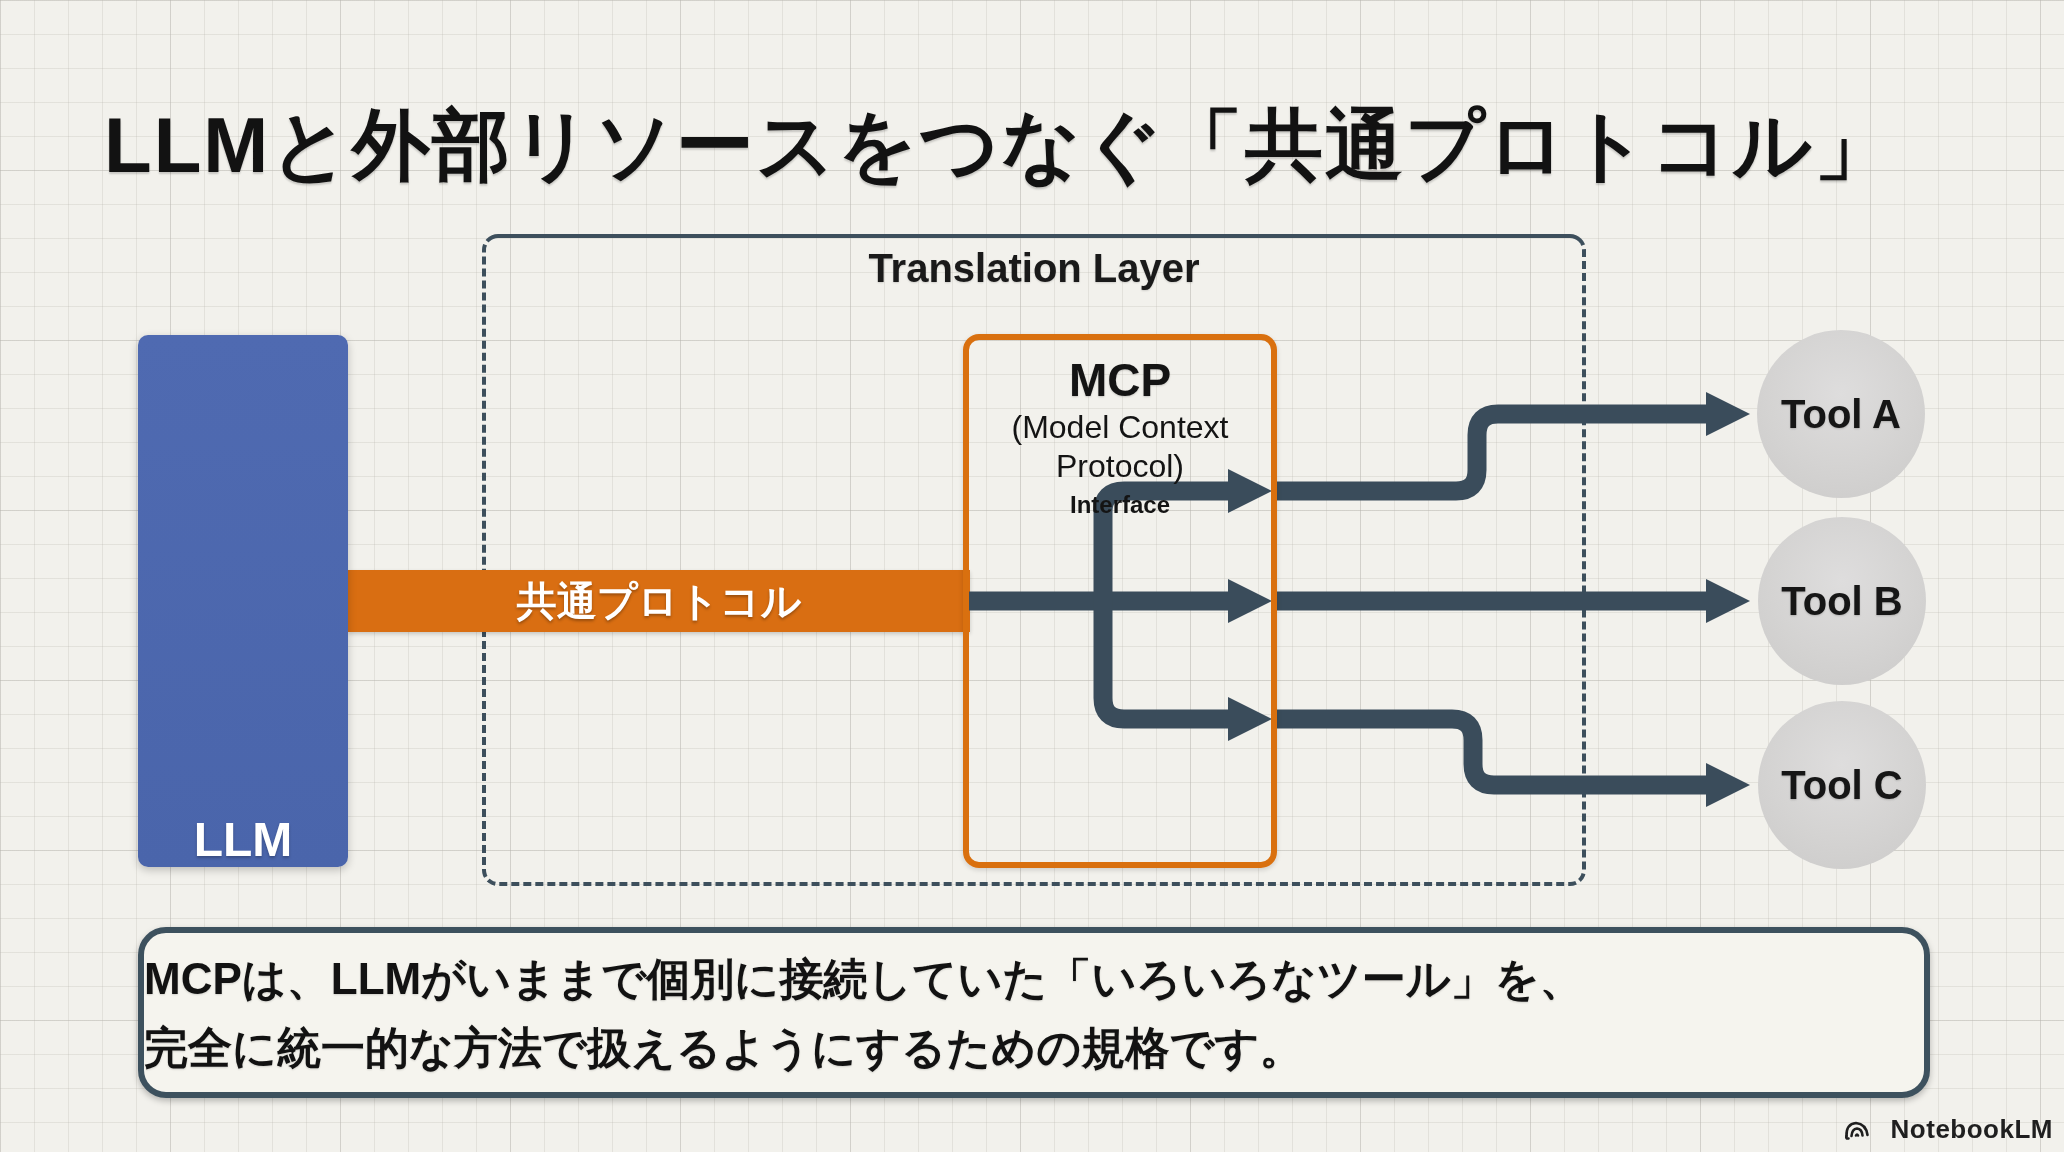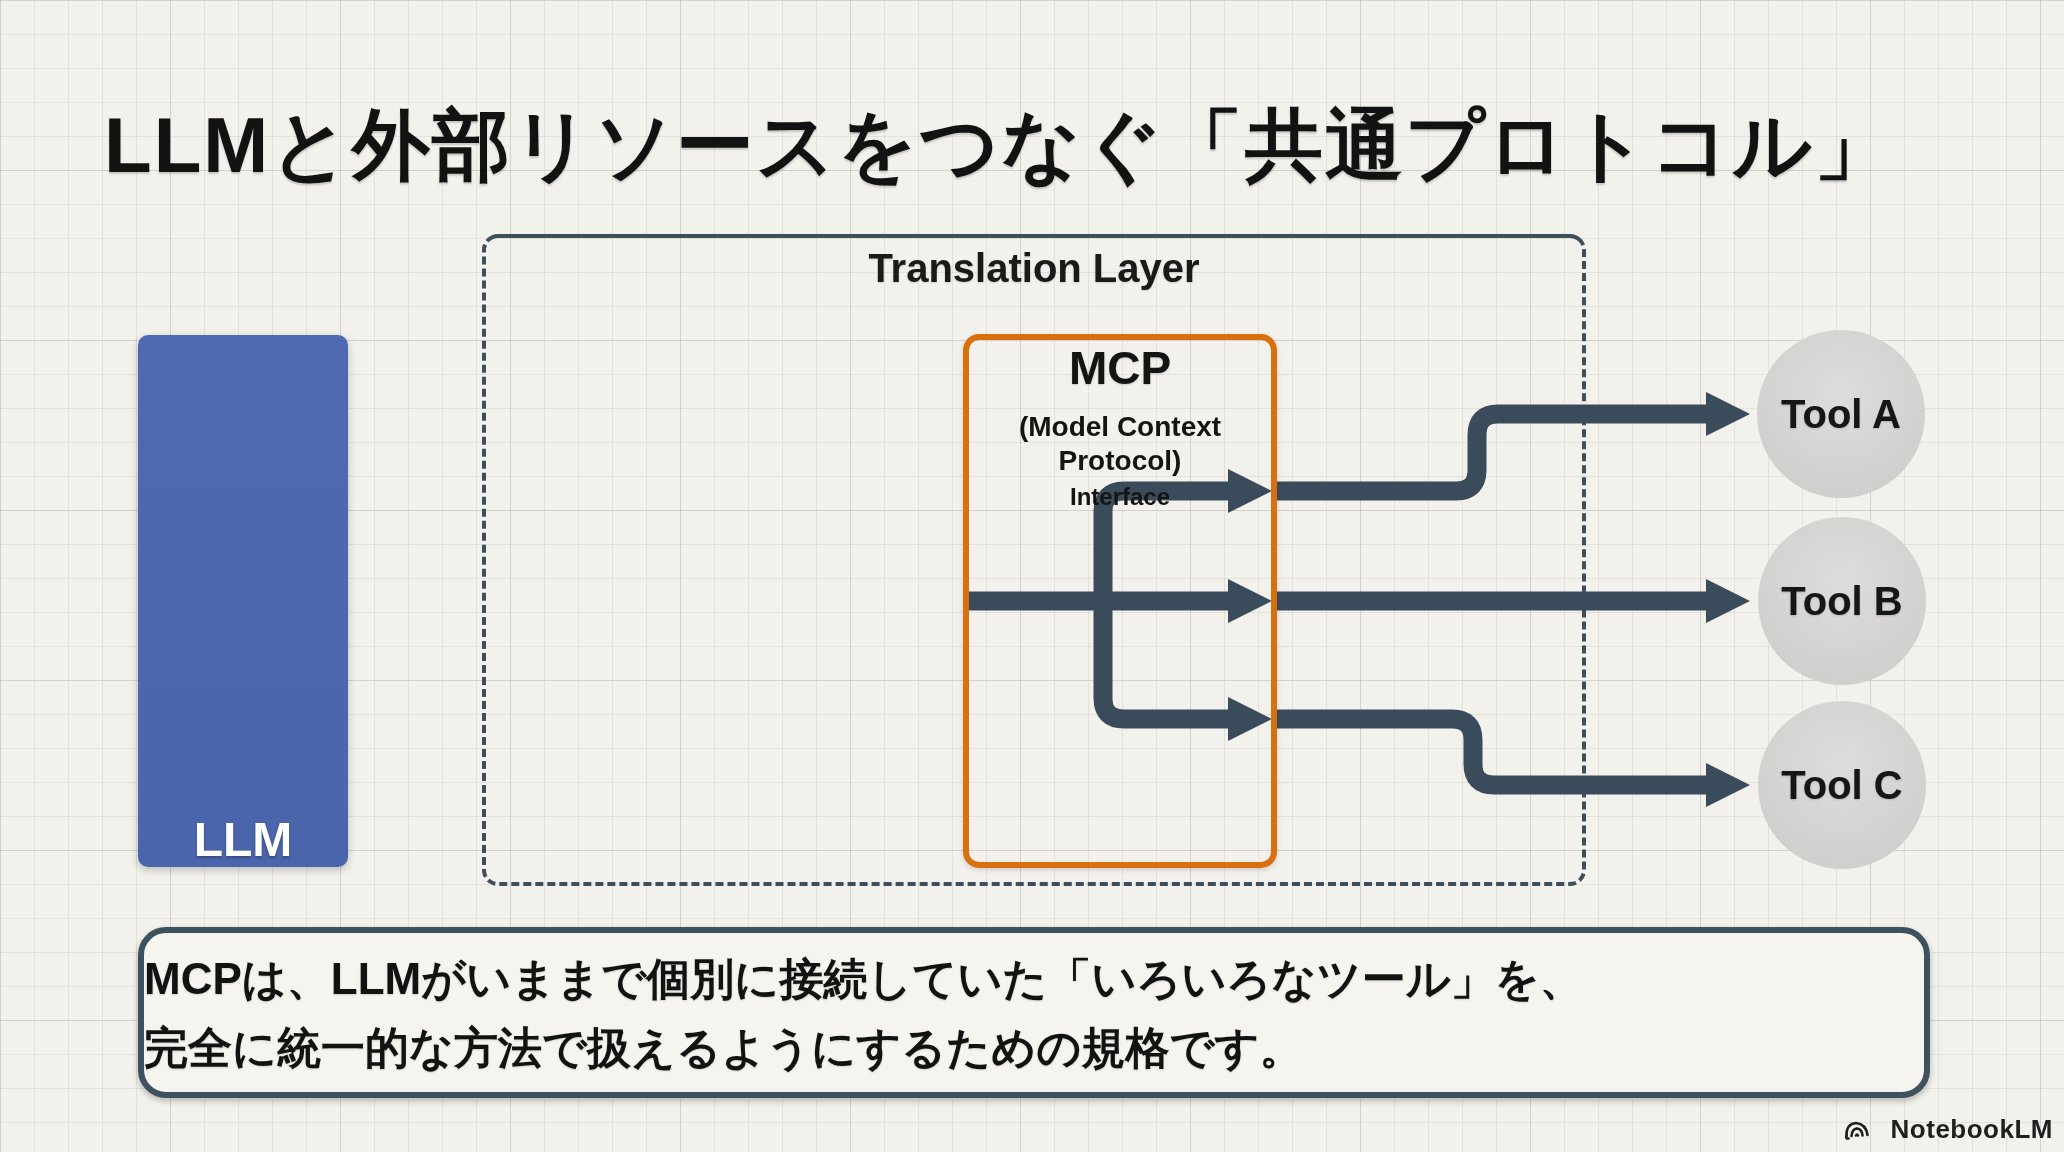--- a/index.html
+++ b/index.html
@@ -47,22 +47,22 @@
     box-shadow:0 2px 4px rgba(0,0,0,.18);
   }
   #protocol-label{font-size:40px;font-weight:800;color:#ffffff;text-shadow:0 2px 3px rgba(0,0,0,.3);white-space:nowrap;}
   
   #mcp-box{
     left:963px;top:334px;width:314px;height:534px;box-sizing:border-box;
     border:6px solid #d9700f;border-radius:16px;z-index:4;
     box-shadow:0 2px 5px rgba(0,0,0,.15);
     text-align:center;
   }
-  #mcp-title{margin-top:4px;font-size:46px;font-weight:800;line-height:1.05;text-shadow:0 1px 2px rgba(0,0,0,.18);}
-  #mcp-subtitle{font-size:28px;font-weight:700;line-height:1.2;margin-top:18px;}
+  #mcp-title{margin-top:16px;font-size:46px;font-weight:800;line-height:1.05;text-shadow:0 1px 2px rgba(0,0,0,.18);}
+  #mcp-subtitle{font-size:32px;font-weight:400;line-height:1.2;margin-top:4px;}
   #mcp-interface{font-size:24px;font-weight:800;line-height:1.2;margin-top:6px;}
   
   #connectors{left:0;top:0;z-index:3;}
   .pipe{stroke:#3a4c5b;stroke-width:19;fill:none;stroke-linejoin:round;}
   .head{fill:#3a4c5b;stroke:none;}
   
   .tool-circle{
     width:168px;height:168px;border-radius:50%;
     background:radial-gradient(circle at 50% 38%,#dedddd 0%,#d4d3d2 55%,#cbcac9 100%);
     display:flex;align-items:center;justify-content:center;z-index:2;
@@ -111,20 +111,23 @@
     <path class="pipe" d="M 1277 719 H 1452 Q 1473 719 1473 740 V 764 Q 1473 785 1494 785 H 1708"></path>
     <polygon class="head" points="1706,392 1750,414 1706,436"></polygon>
     <polygon class="head" points="1706,579 1750,601 1706,623"></polygon>
     <polygon class="head" points="1706,763 1750,785 1706,807"></polygon>
   </svg>
 
   <div class="abs" id="llm-box">
     <span id="llm-label">LLM</span>
   </div>
 
+  <div class="abs" id="protocol-bar">
+    <span id="protocol-label">共通プロトコル</span>
+  </div>
 
   <div class="abs" id="mcp-box">
     <div id="mcp-title">MCP</div>
     <div id="mcp-subtitle">(Model Context Protocol)</div>
     <div id="mcp-interface">Interface</div>
   </div>
 
   <div class="abs tool-circle" id="tool-a">
     <span class="tool-label">Tool A</span>
   </div>

